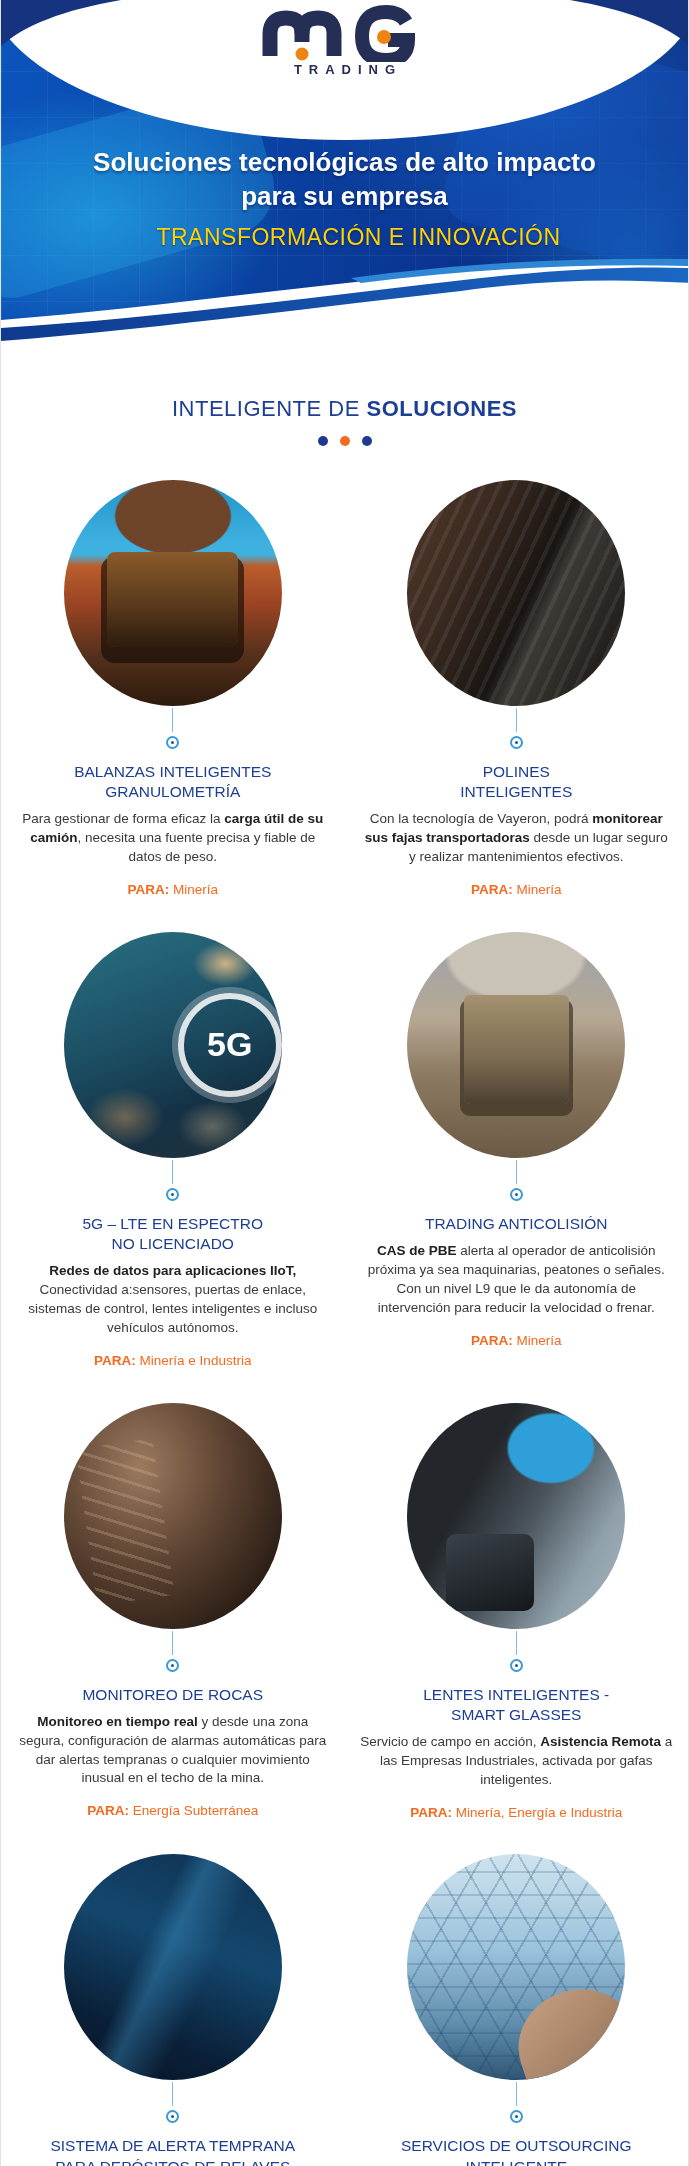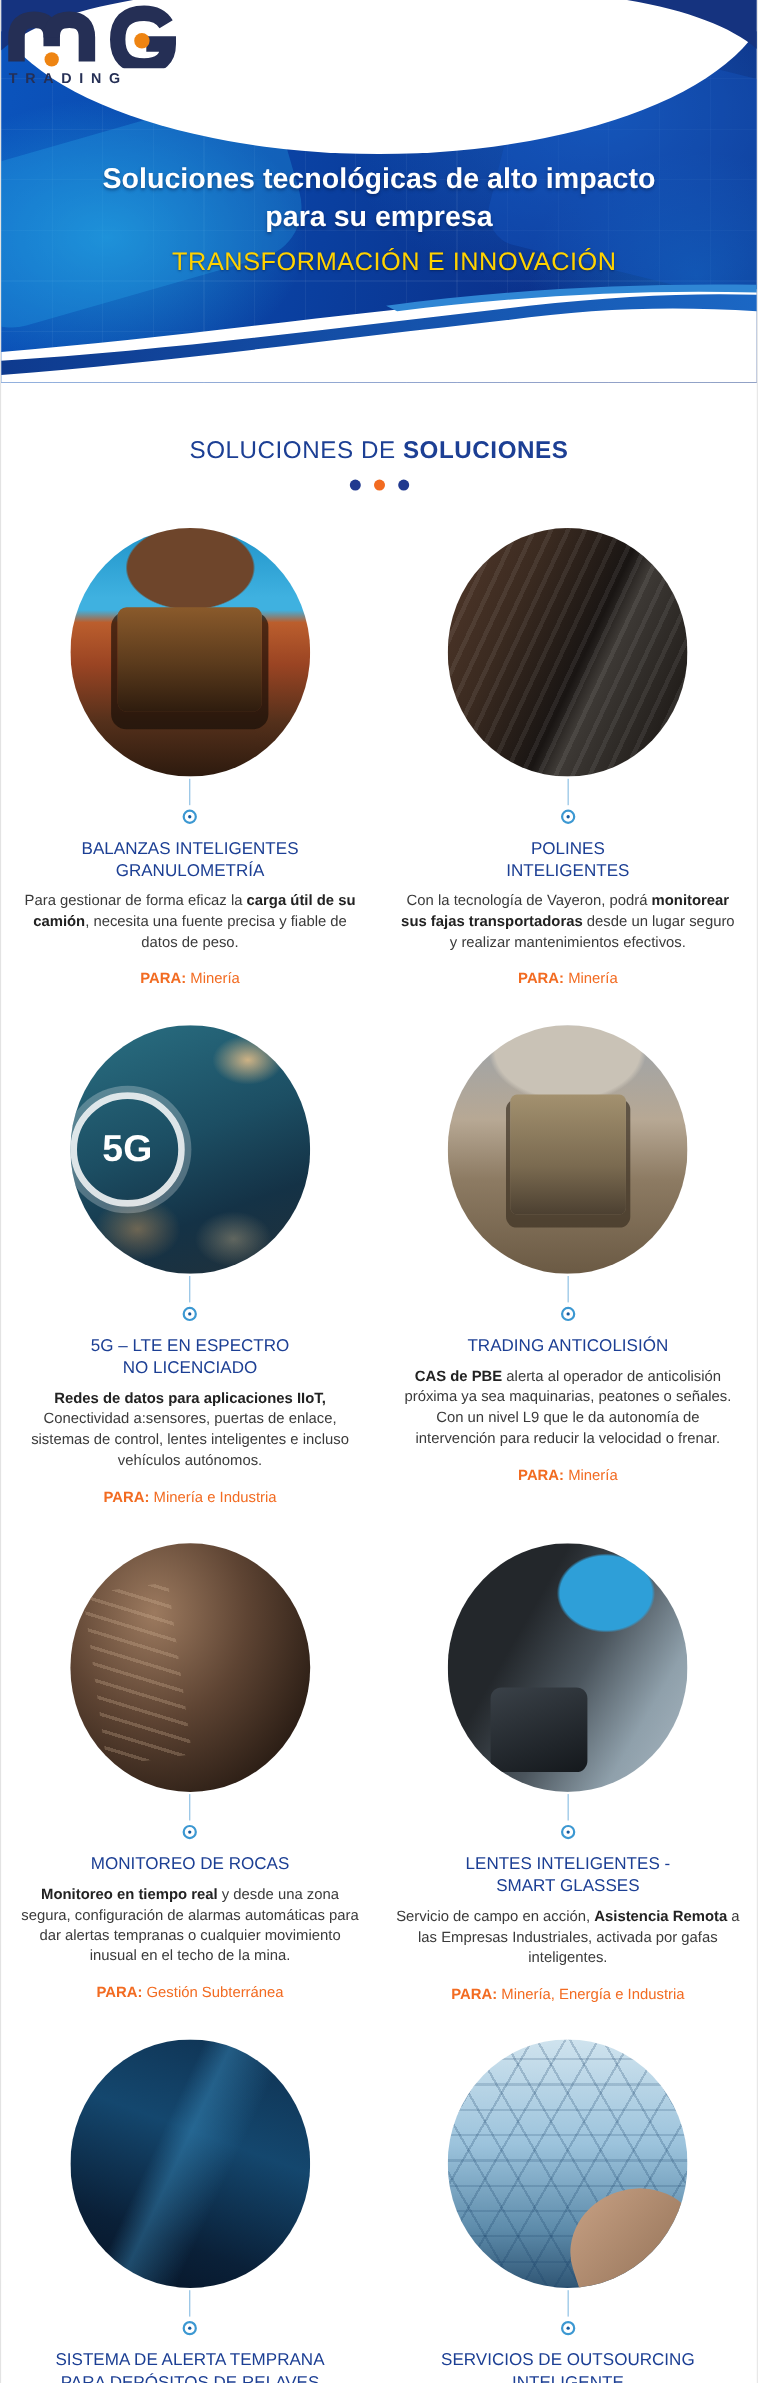--- a/index.html
+++ b/index.html
@@ -12,39 +12,39 @@
       radial-gradient(260px 180px at 14% 62%, rgba(42,196,242,.50), transparent 70%),
       radial-gradient(340px 240px at 80% 30%, rgba(36,130,228,.45), transparent 72%),
       radial-gradient(220px 160px at 92% 72%, rgba(28,156,238,.35), transparent 70%),
       repeating-linear-gradient(90deg, rgba(255,255,255,.05) 0 1px, transparent 1px 46px),
       repeating-linear-gradient(0deg, rgba(255,255,255,.05) 0 1px, transparent 1px 46px),
       linear-gradient(105deg,#0b55be,#0a3f9f 45%,#0b2f88 75%,#0b2b7c);}
   .hero-shape{position:absolute;left:-50px;top:118px;width:320px;height:150px;background:rgba(40,170,235,.30);transform:rotate(-16deg);border-radius:48px;}
   .hero-shape2{position:absolute;right:-30px;top:50px;width:260px;height:200px;background:rgba(20,90,200,.35);transform:rotate(14deg);border-radius:30px;}
   .hero-arc{position:absolute;left:-2%;top:-170px;width:104%;height:310px;background:#ffffff;border-radius:50%;}
   .corner-waves{position:absolute;top:0;left:0;width:689px;height:46px;}
-  .logo-wrap{position:absolute;top:4px;left:0;width:100%;}
+  .logo-wrap{position:absolute;top:4px;left:0;width:100%;text-align:center;}
   .logo-sub{color:#252f55;font-size:13px;font-weight:bold;letter-spacing:7px;margin-top:-4px;text-indent:7px;}
   .hero-content{position:absolute;top:146px;left:0;width:100%;text-align:center;z-index:3;}
   .hero-title{margin:0;color:#ffffff;font-size:26px;line-height:1.3;font-weight:bold;text-shadow:0 2px 3px rgba(0,20,60,.45);}
   .hero-tagline{margin-top:10px;color:#ffd200;font-size:23px;font-weight:normal;letter-spacing:.5px;text-shadow:0 1px 2px rgba(0,20,60,.5);padding-left:28px;}
   .hero-wave{position:absolute;bottom:0;left:0;width:689px;height:92px;z-index:2;}
 
   
   .portfolio{padding-top:48px;text-align:center;}
   .portfolio-heading{margin:0;color:#1c3f94;font-size:22px;font-weight:normal;letter-spacing:.5px;}
   .portfolio-heading b{font-weight:bold;}
   .dots{margin:14px auto 6px;display:flex;justify-content:center;gap:12px;}
   .dot{width:10px;height:10px;border-radius:50%;}
   .dot.navy{background:#20398f;}
   .dot.orange{background:#f26b21;}
 
   .grid{display:grid;grid-template-columns:1fr 1fr;column-gap:0;row-gap:14px;padding:28px 0 10px;}
   .card{text-align:center;padding:0 15px 18px;}
-  .circle{width:218px;height:226px;border-radius:50%;margin:0 auto;position:relative;overflow:hidden;display:flex;align-items:center;justify-content:flex-start;}
+  .circle{width:218px;height:226px;border-radius:50%;margin:0 auto;position:relative;overflow:hidden;display:flex;align-items:center;justify-content:flex-end;}
 
   
   .img-mining-truck-ore{background:
       radial-gradient(95px 62px at 50% 16%, #6e452b 0 60%, rgba(110,69,43,0) 62%),
       linear-gradient(180deg,#1f93c9 0%,#3fb1e0 28%,#3fb1e0 33%,#bb5e2d 38%,#9a4423 55%,#54301b 78%,#2d1a0e 100%);}
   .img-mining-truck-ore::before{content:"";position:absolute;left:20%;right:20%;top:32%;height:42%;background:linear-gradient(180deg,#8a5a2b,#5a3a1c 55%,#2e1c0e);border-radius:8px;box-shadow:0 10px 0 6px rgba(20,12,6,.65);}
   .img-conveyor-belt{background:
       repeating-linear-gradient(115deg, rgba(255,255,255,.07) 0 4px, transparent 4px 14px),
       linear-gradient(115deg,#53392b 0%,#3a2a20 30%,#191513 55%,#3e3a36 62%,#14100d 100%);}
   .img-fiveg-network{background:
@@ -125,21 +125,21 @@
         </linearGradient>
       </defs>
       <path d="M0,92 L0,64 C150,52 300,30 470,14 C560,6 630,4 689,7 L689,92 Z" fill="#ffffff"></path>
       <path d="M350,22 C460,7 580,1 689,3 L689,10 C580,7 470,13 360,27 Z" fill="#2f86d4"></path>
       <path d="M0,72 C160,62 320,40 480,22 C560,13 630,10 689,12 L689,27 C610,22 540,24 460,35 C300,53 150,73 0,85 Z" fill="url(#heroBand)"></path>
     </svg>
   </header>
 
   <section class="portfolio">
     <h2 class="portfolio-heading">
-      <span>SOLUCIONES DE </span><b>SOLUCIONES</b>
+      <span>INTELIGENTE DE </span><b>SOLUCIONES</b>
     </h2>
     <div class="dots">
       <span class="dot navy"></span>
       <span class="dot orange"></span>
       <span class="dot navy"></span>
     </div>
 
     <div class="grid">
   <div class="card">
     <div class="circle img-mining-truck-ore">
@@ -186,21 +186,21 @@
   </div>
 
   <div class="card">
     <div class="circle img-mine-tunnel">
       
     </div>
     <div class="connector"></div>
     <div class="connector-dot"></div>
     <h3 class="card-title">MONITOREO DE ROCAS</h3>
     <p class="card-desc"><b>Monitoreo en tiempo real</b><span> y desde una zona segura, configuración de alarmas automáticas para dar  alertas tempranas o cualquier movimiento inusual en el techo de la mina.</span></p>
-    <p class="card-para"><span class="para-label">PARA:</span> <span class="para-value">Gestión Subterránea</span></p>
+    <p class="card-para"><span class="para-label">PARA:</span> <span class="para-value">Energía Subterránea</span></p>
   </div>
 
   <div class="card">
     <div class="circle img-smart-glasses">
       
     </div>
     <div class="connector"></div>
     <div class="connector-dot"></div>
     <h3 class="card-title">LENTES INTELIGENTES -<br>SMART GLASSES</h3>
     <p class="card-desc"><span>Servicio de campo en acción, </span><b>Asistencia Remota</b><span> a las Empresas Industriales, activada por gafas inteligentes.</span></p>

